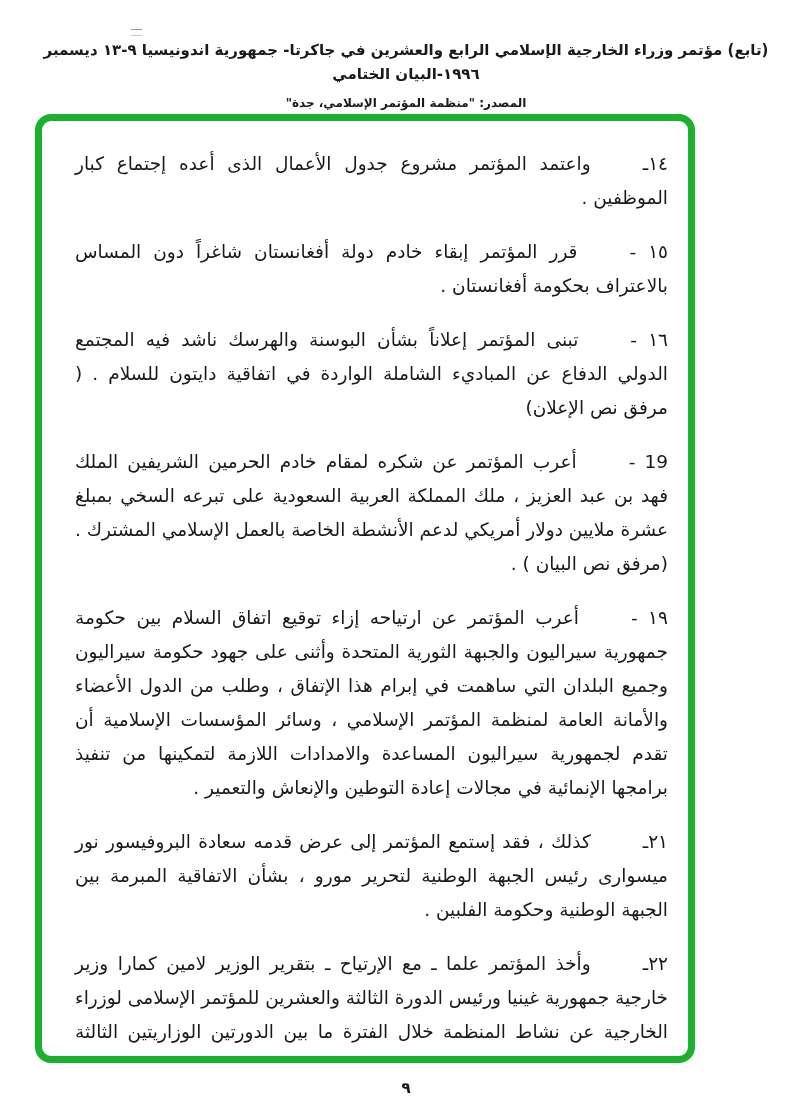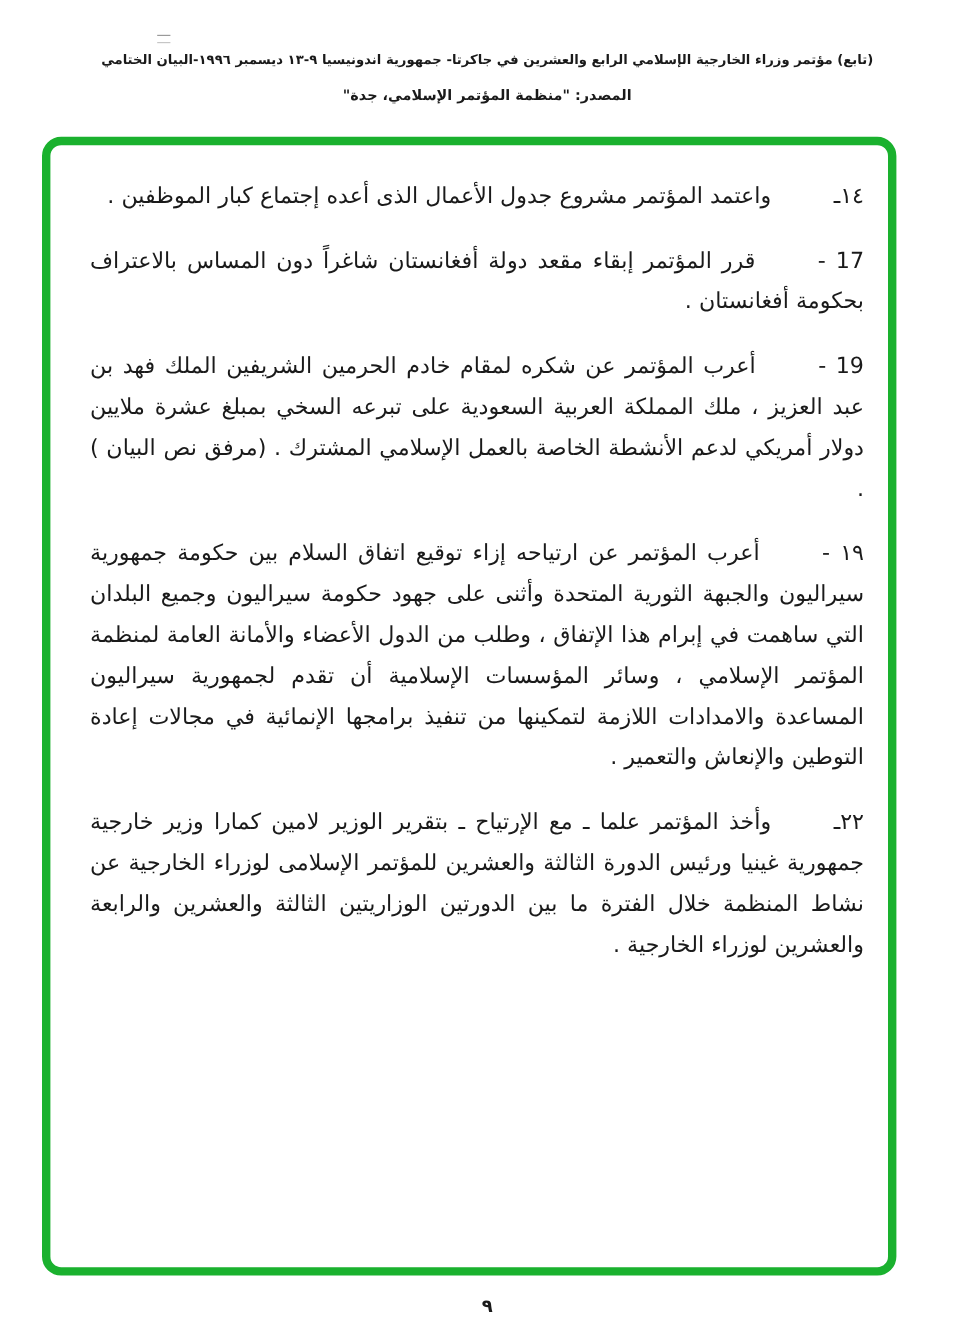--- a/index.html
+++ b/index.html
@@ -27,34 +27,34 @@
   .header {
     position: absolute;
     top: 38px;
     left: 20px;
     right: 20px;
     text-align: center;
     direction: rtl;
     font-weight: bold;
   }
   .header-line1 {
-    font-size: 11px;
+    font-size: 15px;
     line-height: 24px;
     letter-spacing: 0.2px;
   }
   .header-line2 {
     font-size: 12px;
     line-height: 18px;
     margin-top: 8px;
   }
   .green-box {
     position: absolute;
     left: 35px;
     top: 114px;
-    width: 712px;
+    width: 660px;
     height: 949px;
     box-sizing: border-box;
     border: 7px solid #1ab12e;
     border-radius: 16px;
     overflow: hidden;
     background: #ffffff;
   }
   .content {
     position: absolute;
     top: 26px;
@@ -95,28 +95,30 @@
 <div class="header">
   <div class="header-line1">(تابع) مؤتمر وزراء الخارجية الإسلامي الرابع والعشرين في جاكرتا- جمهورية اندونيسيا ٩-١٣ ديسمبر ١٩٩٦-البيان الختامي</div>
   <div class="header-line2">المصدر: "منظمة المؤتمر الإسلامي، جدة"</div>
 </div>
 
 <div class="green-box" style="border-color: rgb(26, 177, 46);">
   <div class="content">
 
     <p class="para"><span class="num">١٤ـ</span><span class="tab"></span><span>واعتمد المؤتمر مشروع جدول الأعمال الذى أعده إجتماع كبار الموظفين .</span></p>
 
-    <p class="para"><span class="num">17 -</span><span class="tab"></span><span>قرر المؤتمر إبقاء مقعد دولة أفغانستان شاغراً دون المساس بالاعتراف بحكومة أفغانستان .</span></p>
+    <p class="para"><span class="num">١٥ -</span><span class="tab"></span><span>قرر المؤتمر إبقاء خادم دولة أفغانستان شاغراً دون المساس بالاعتراف بحكومة أفغانستان .</span></p>
 
+    <p class="para"><span class="num">١٦ -</span><span class="tab"></span><span>تبنى المؤتمر إعلاناً بشأن البوسنة والهرسك ناشد فيه المجتمع الدولي الدفاع عن المباديء الشاملة الواردة في اتفاقية دايتون للسلام . ( مرفق نص الإعلان)</span></p>
 
 
     <p class="para"><span class="num">19 -</span><span class="tab"></span><span>أعرب المؤتمر عن شكره لمقام خادم الحرمين الشريفين الملك فهد بن عبد العزيز ، ملك المملكة العربية السعودية على تبرعه السخي بمبلغ عشرة ملايين دولار أمريكي لدعم الأنشطة الخاصة بالعمل الإسلامي المشترك . (مرفق نص البيان ) .</span></p>
 
     <p class="para"><span class="num">١٩ -</span><span class="tab"></span><span>أعرب المؤتمر عن ارتياحه إزاء توقيع اتفاق السلام بين حكومة جمهورية سيراليون والجبهة الثورية المتحدة وأثنى على جهود حكومة سيراليون وجميع البلدان التي ساهمت في إبرام هذا الإتفاق ، وطلب من الدول الأعضاء والأمانة العامة لمنظمة المؤتمر الإسلامي ، وسائر المؤسسات الإسلامية أن تقدم لجمهورية سيراليون المساعدة والامدادات اللازمة لتمكينها من تنفيذ برامجها الإنمائية في مجالات إعادة التوطين والإنعاش والتعمير .</span></p>
 
 
+    <p class="para"><span class="num">٢١ـ</span><span class="tab"></span><span>كذلك ، فقد إستمع المؤتمر إلى عرض قدمه سعادة البروفيسور نور ميسوارى رئيس الجبهة الوطنية لتحرير مورو ، بشأن الاتفاقية المبرمة بين الجبهة الوطنية وحكومة الفلبين .</span></p>
 
     <p class="para"><span class="num">٢٢ـ</span><span class="tab"></span><span>وأخذ المؤتمر علما ـ مع الإرتياح ـ بتقرير الوزير لامين كمارا وزير خارجية جمهورية غينيا ورئيس الدورة الثالثة والعشرين للمؤتمر الإسلامى لوزراء الخارجية عن نشاط المنظمة خلال الفترة ما بين الدورتين الوزاريتين الثالثة والعشرين والرابعة والعشرين لوزراء الخارجية .</span></p>
 
   </div>
 </div>
 
 <div class="page-number">٩</div>
 
 </body></html>

